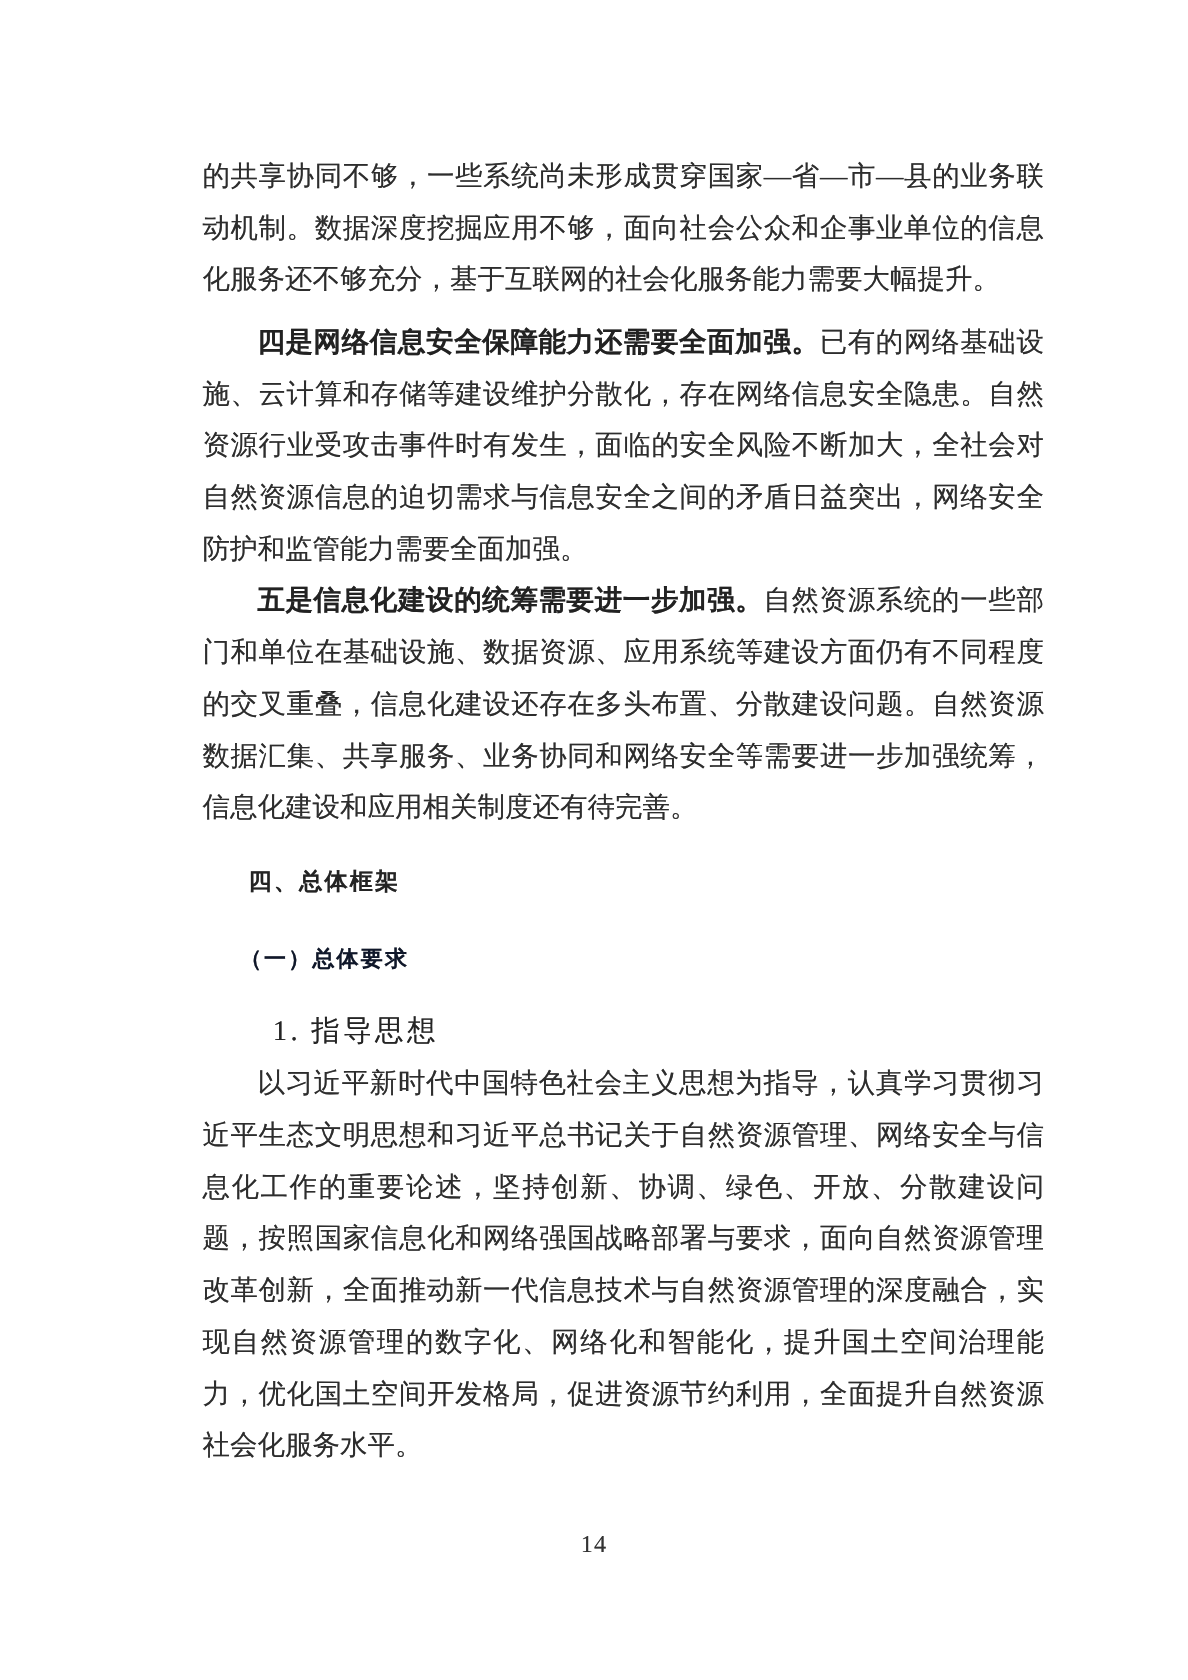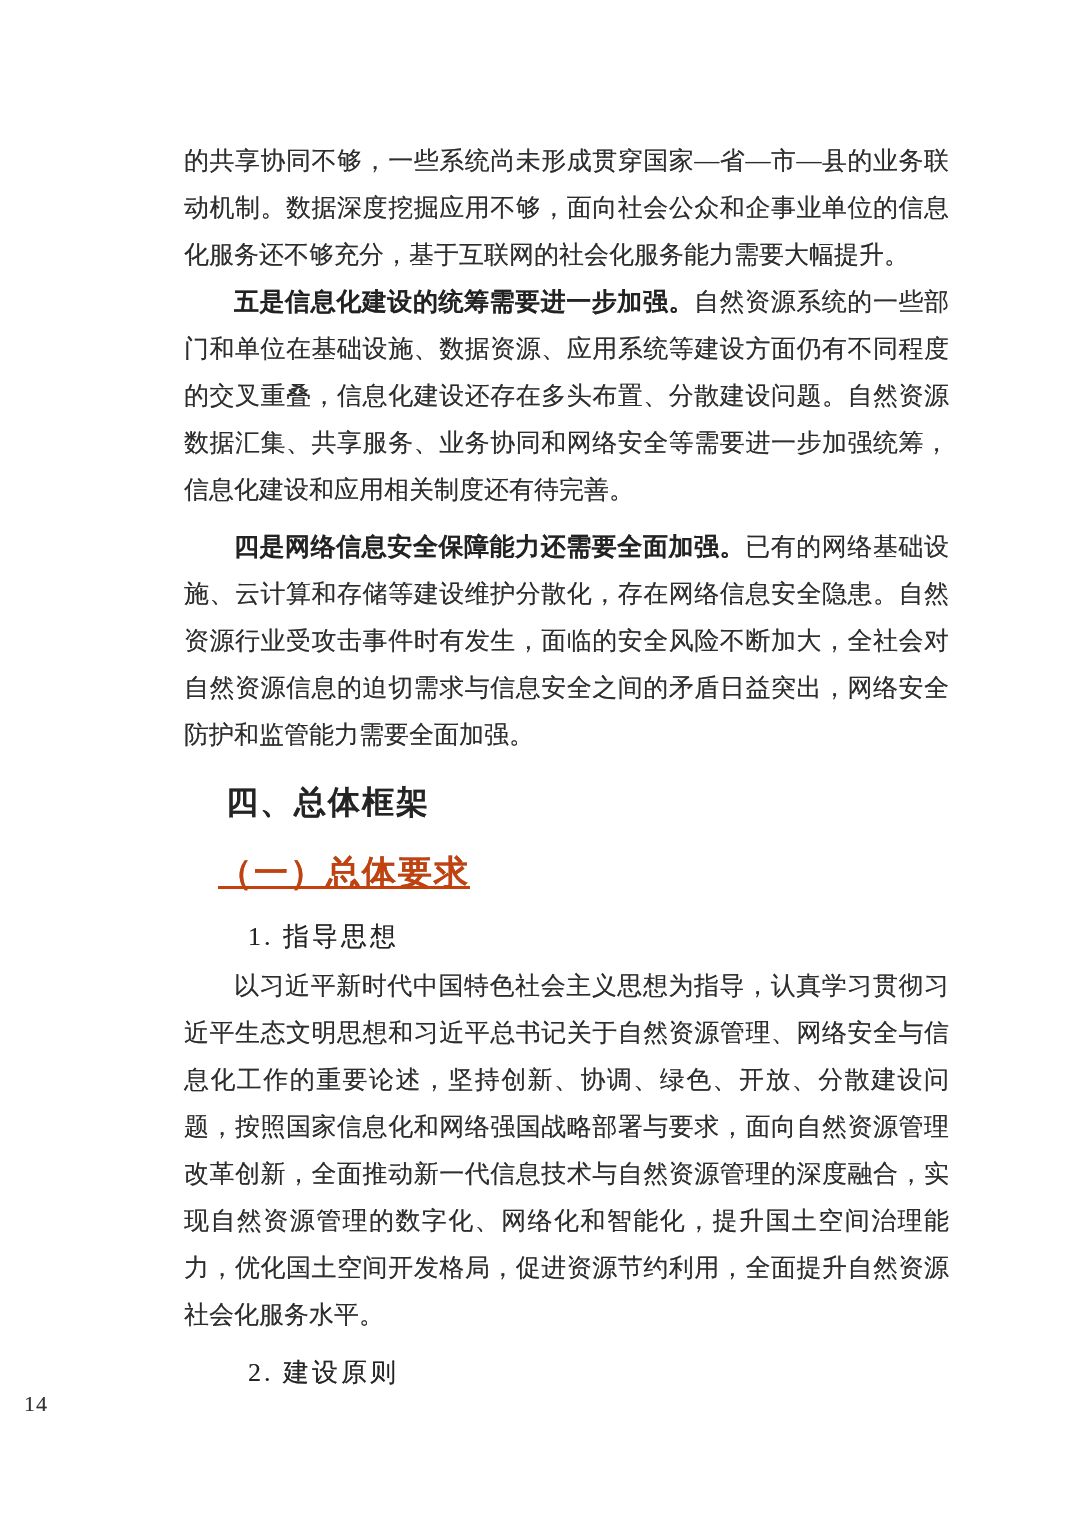--- a/index.html
+++ b/index.html
@@ -36,81 +36,80 @@
     color: #222222;
   }
   .no-indent {
     text-indent: 0;
   }
   .p-issue4 { margin-top: 10px; }
   .p-issue5 { margin-top: 0; }
   .p-guiding { margin-top: 6px; }
   .h-section {
     margin: 24px 0 0 42px;
-    font-size: 32px;
+    font-size: 21px;
     line-height: 40px;
     font-weight: 700;
     color: #242424;
     font-family: "Liberation Sans", "DejaVu Sans", sans-serif;
     letter-spacing: 2px;
   }
   .h-sub {
     margin: 30px 0 0 34px;
-    font-size: 34px;
+    font-size: 20px;
     line-height: 40px;
     font-weight: 700;
-    color: #c2410c;
+    color: #0f172a;
     font-family: "Liberation Sans", "DejaVu Sans", sans-serif;
     letter-spacing: 2px;
-    text-decoration: underline;
   }
   .h-item {
     margin: 26px 0 0 64px;
     font-size: 26px;
     line-height: 38px;
     font-weight: 400;
     color: #242424;
     letter-spacing: 3px;
   }
   .h-item2 {
     margin-top: 16px;
   }
   .page-footer {
     position: absolute;
     left: 0;
     right: 0;
     top: 1390px;
+    text-align: center;
   }
   .page-number {
     font-size: 22px;
     line-height: 28px;
     color: #333333;
     letter-spacing: 1px;
   }
 </style>
 </head>
 <body>
 
 <div class="page">
   <main class="content">
 
     <p class="para no-indent">的共享协同不够，一些系统尚未形成贯穿国家—省—市—县的业务联动机制。数据深度挖掘应用不够，面向社会公众和企事业单位的信息化服务还不够充分，基于互联网的社会化服务能力需要大幅提升。</p>
 
+    <p class="para p-issue4"><strong class="lead">四是网络信息安全保障能力还需要全面加强。</strong><span>已有的网络基础设施、云计算和存储等建设维护分散化，存在网络信息安全隐患。自然资源行业受攻击事件时有发生，面临的安全风险不断加大，全社会对自然资源信息的迫切需求与信息安全之间的矛盾日益突出，网络安全防护和监管能力需要全面加强。</span></p>
+
     <p class="para p-issue5"><strong class="lead">五是信息化建设的统筹需要进一步加强。</strong><span>自然资源系统的一些部门和单位在基础设施、数据资源、应用系统等建设方面仍有不同程度的交叉重叠，信息化建设还存在多头布置、分散建设问题。自然资源数据汇集、共享服务、业务协同和网络安全等需要进一步加强统筹，信息化建设和应用相关制度还有待完善。</span></p>
-
-    <p class="para p-issue4"><strong class="lead">四是网络信息安全保障能力还需要全面加强。</strong><span>已有的网络基础设施、云计算和存储等建设维护分散化，存在网络信息安全隐患。自然资源行业受攻击事件时有发生，面临的安全风险不断加大，全社会对自然资源信息的迫切需求与信息安全之间的矛盾日益突出，网络安全防护和监管能力需要全面加强。</span></p>
 
     <h2 class="h-section">四、总体框架</h2>
 
     <h3 class="h-sub">（一）总体要求</h3>
 
     <h4 class="h-item">1. 指导思想</h4>
 
     <p class="para p-guiding">以习近平新时代中国特色社会主义思想为指导，认真学习贯彻习近平生态文明思想和习近平总书记关于自然资源管理、网络安全与信息化工作的重要论述，坚持创新、协调、绿色、开放、分散建设问题，按照国家信息化和网络强国战略部署与要求，面向自然资源管理改革创新，全面推动新一代信息技术与自然资源管理的深度融合，实现自然资源管理的数字化、网络化和智能化，提升国土空间治理能力，优化国土空间开发格局，促进资源节约利用，全面提升自然资源社会化服务水平。</p>
 
-    <h4 class="h-item h-item2">2. 建设原则</h4>
 
   </main>
 
   <footer class="page-footer">
     <span class="page-number">14</span>
   </footer>
 </div>
 
 </body></html>

